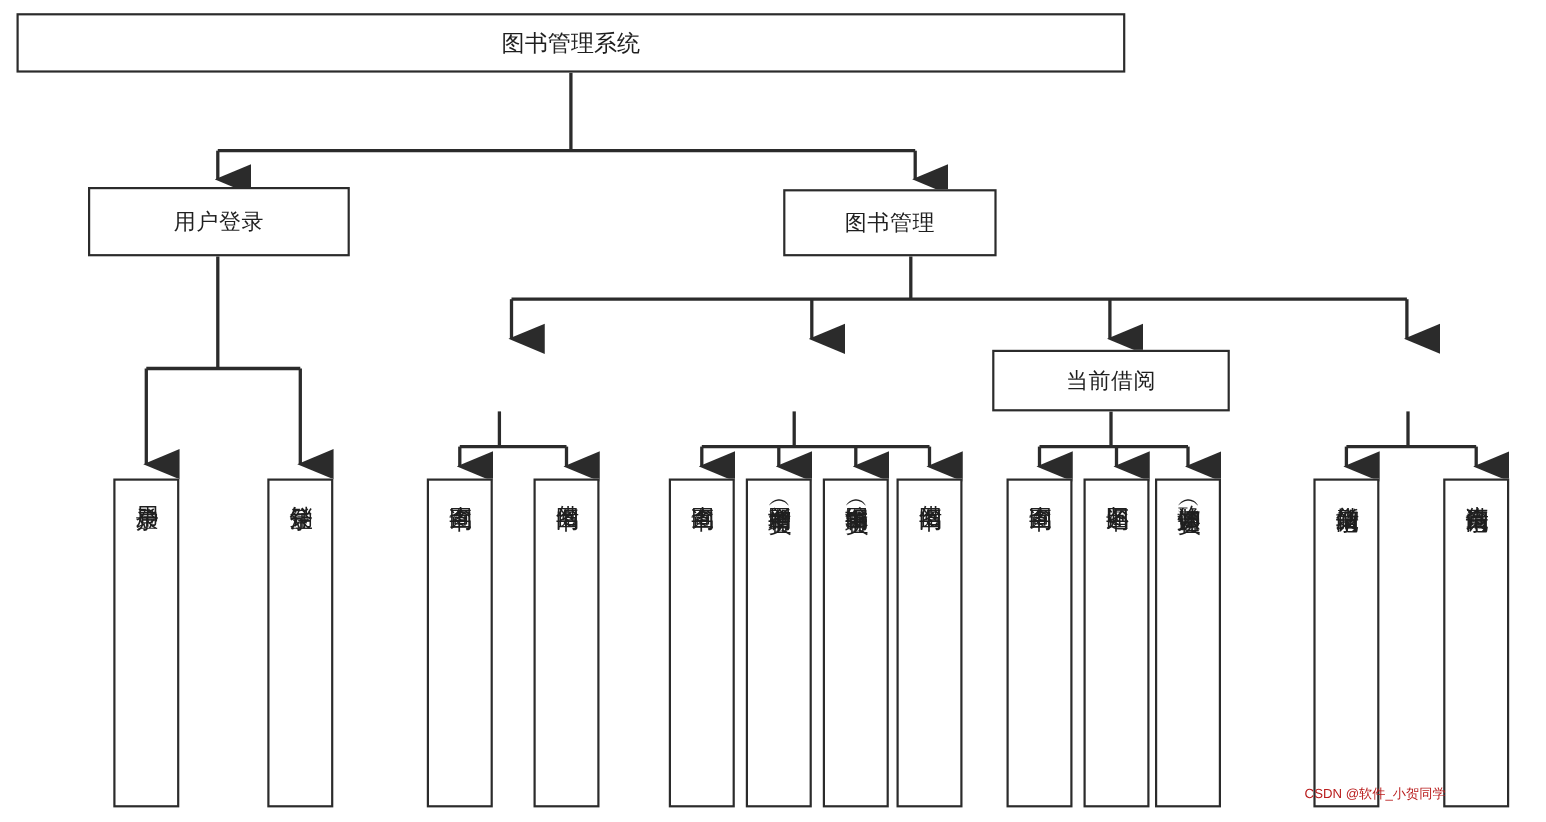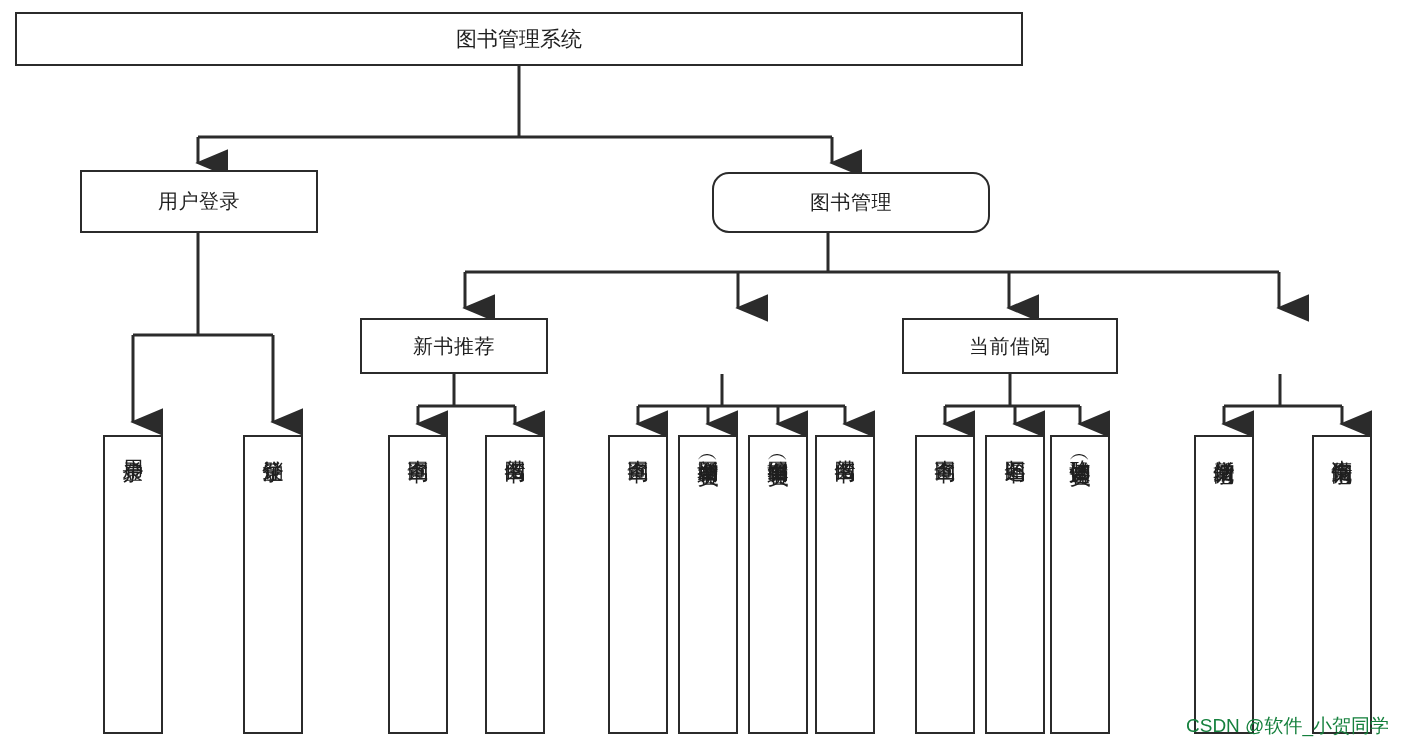--- a/index.html
+++ b/index.html
@@ -55,22 +55,22 @@
     left: 0;
     top: 0;
     width: 1405px;
     height: 747px;
     pointer-events: none;
   }
   .watermark {
     position: absolute;
     left: 1186px;
     top: 713px;
-    font-size: 19px;
-    color: #15803d;
+    font-size: 12px;
+    color: #b91c1c;
     white-space: nowrap;
     font-family: "Liberation Sans", "DejaVu Sans", sans-serif;
   }
 </style>
 </head>
 <body>
 
 <div id="canvas">
 
   <svg class="edges" viewBox="0 0 1405 747">
@@ -123,27 +123,24 @@
     </g>
   </svg>
 
   <div class="node root" style="left:15px; top:12px; width:1008px; height:54px;">
     <span>图书管理系统</span>
   </div>
 
   <div class="node h" style="left:80px; top:170px; width:238px; height:63px;">
     <span>用户登录</span>
   </div>
-  <div class="node h" style="left:712px; top:172px; width:278px; height:61px;border-radius:17px;">
+  <div class="node h" style="left:712px; top:172px; width:194px; height:61px;">
     <span>图书管理</span>
   </div>
 
-  <div class="node h" style="left:360px; top:318px; width:188px; height:56px;">
-    <span>新书推荐</span>
-  </div>
   <div class="node h" style="left:902px; top:318px; width:216px; height:56px;">
     <span>当前借阅</span>
   </div>
 
   <div class="node v" style="left:103px; top:435px; width:60px; height:299px;">
     <span class="vlabel">用户登录</span>
   </div>
   <div class="node v" style="left:243px; top:435px; width:60px; height:299px;">
     <span class="vlabel">注销登录</span>
   </div>

